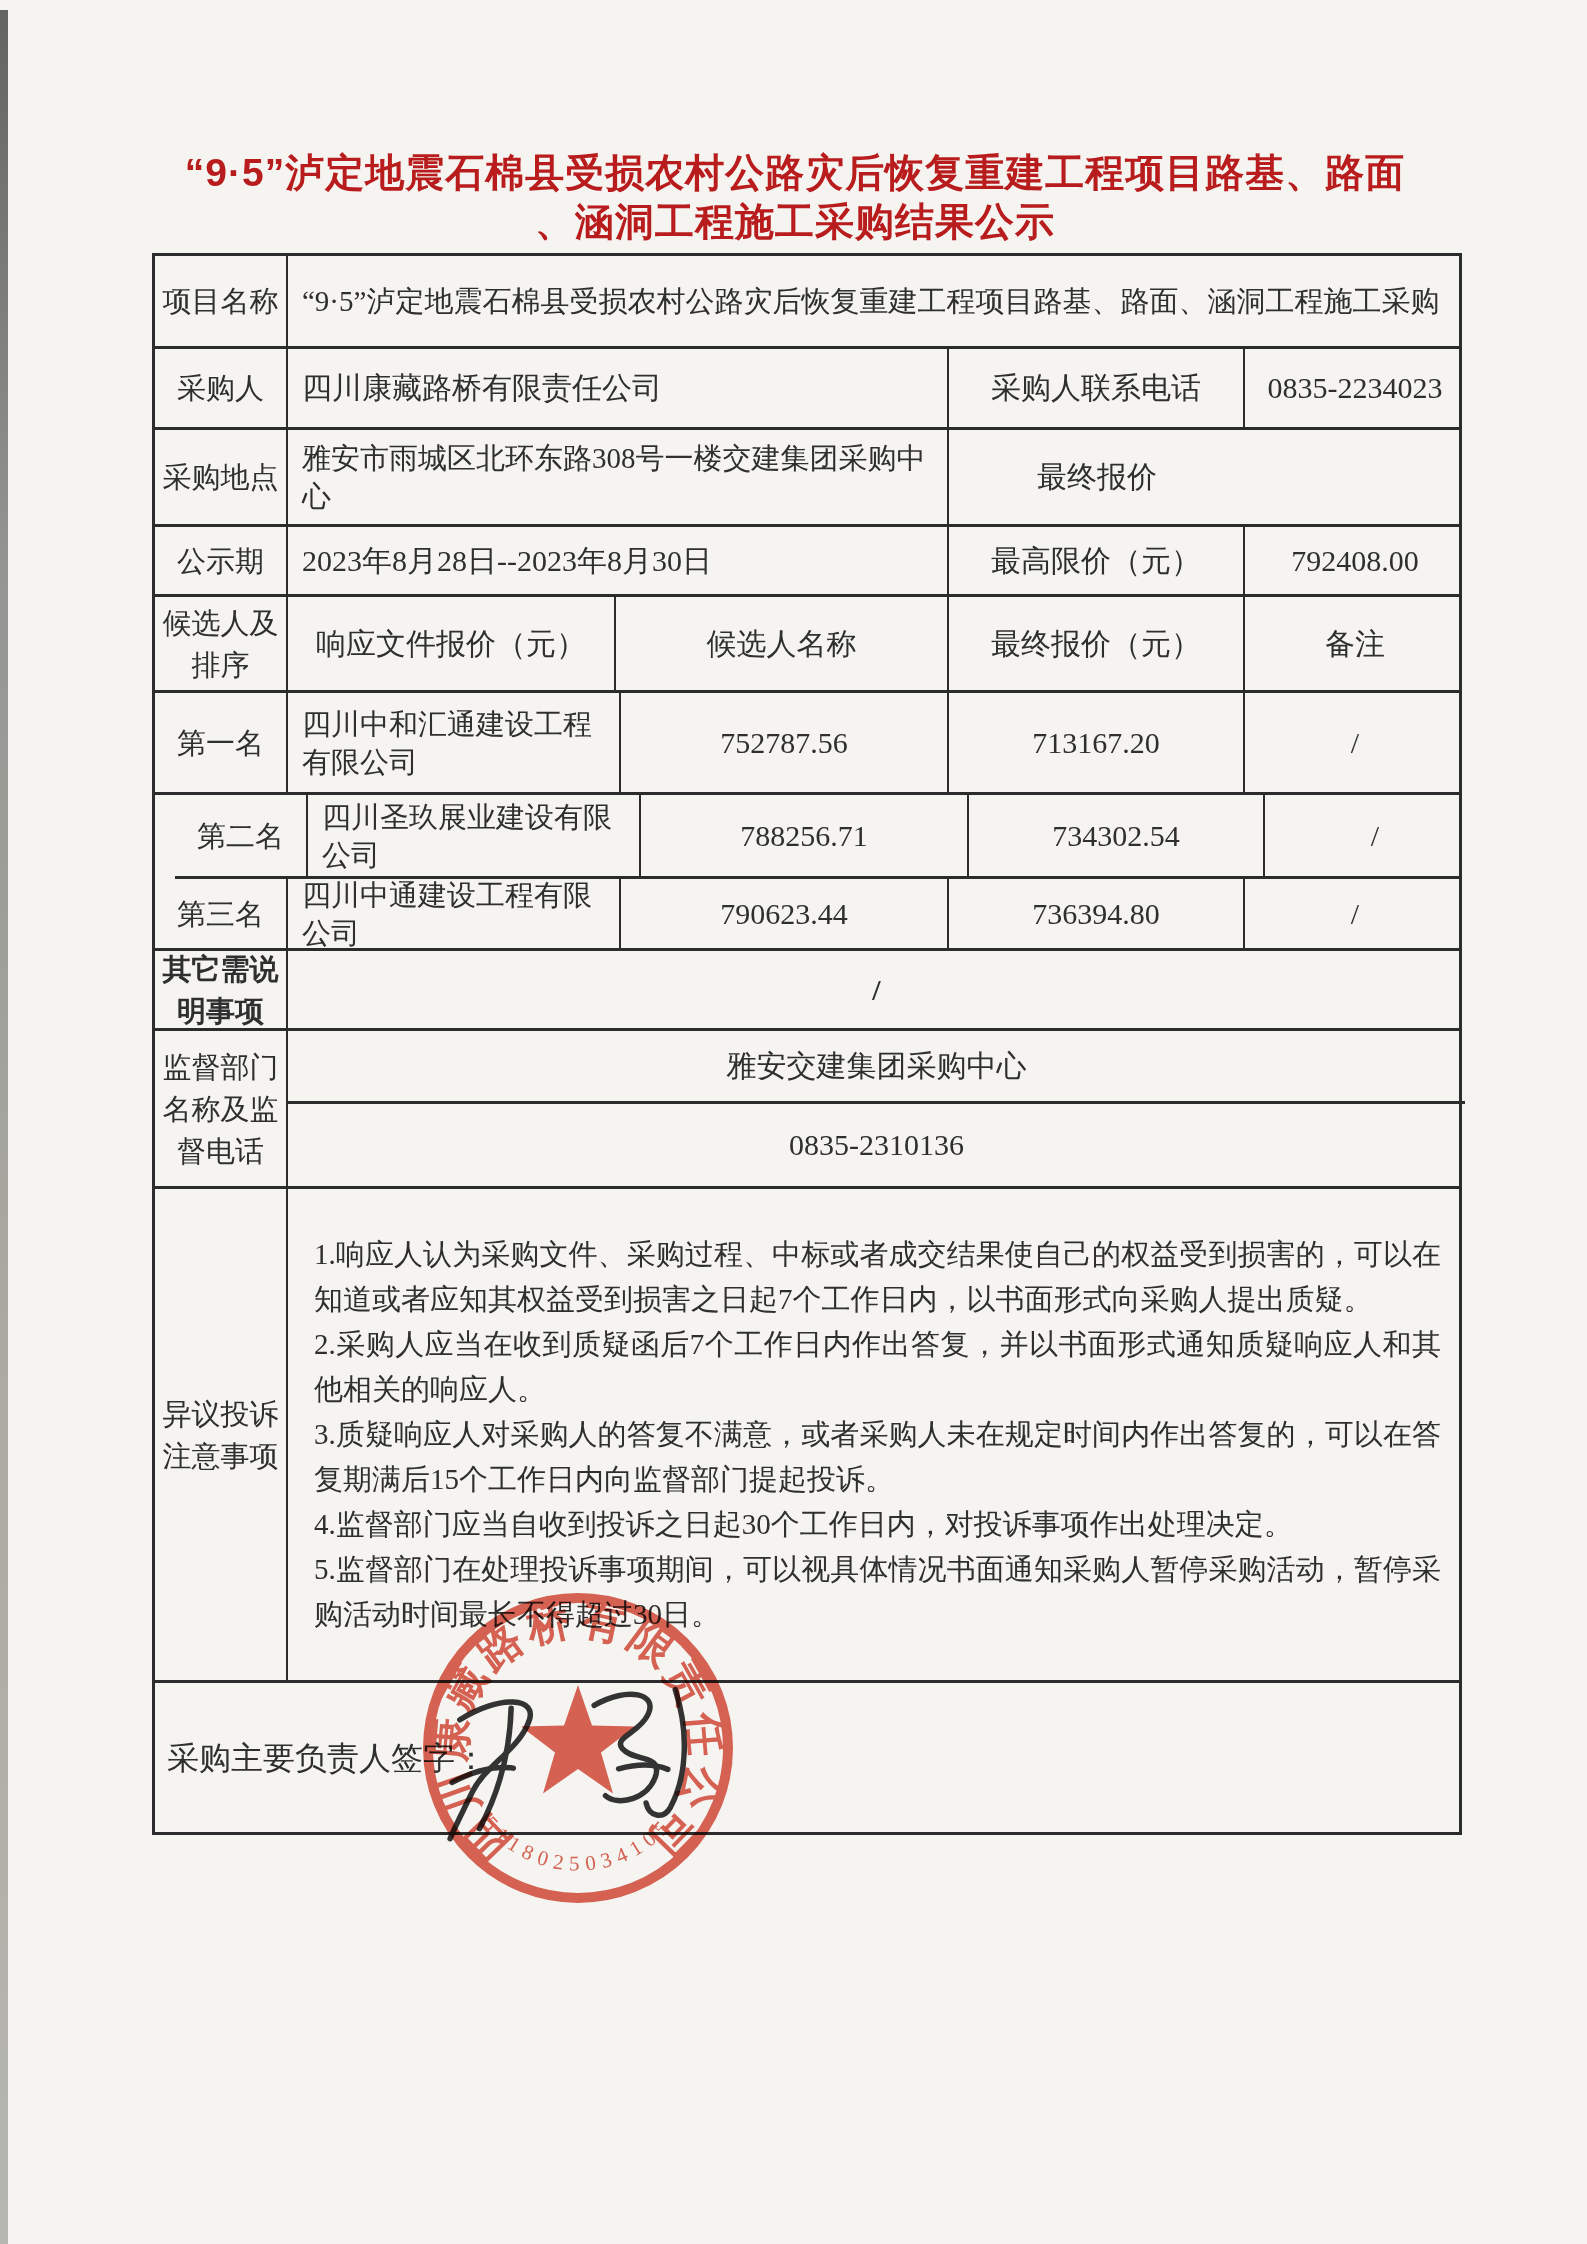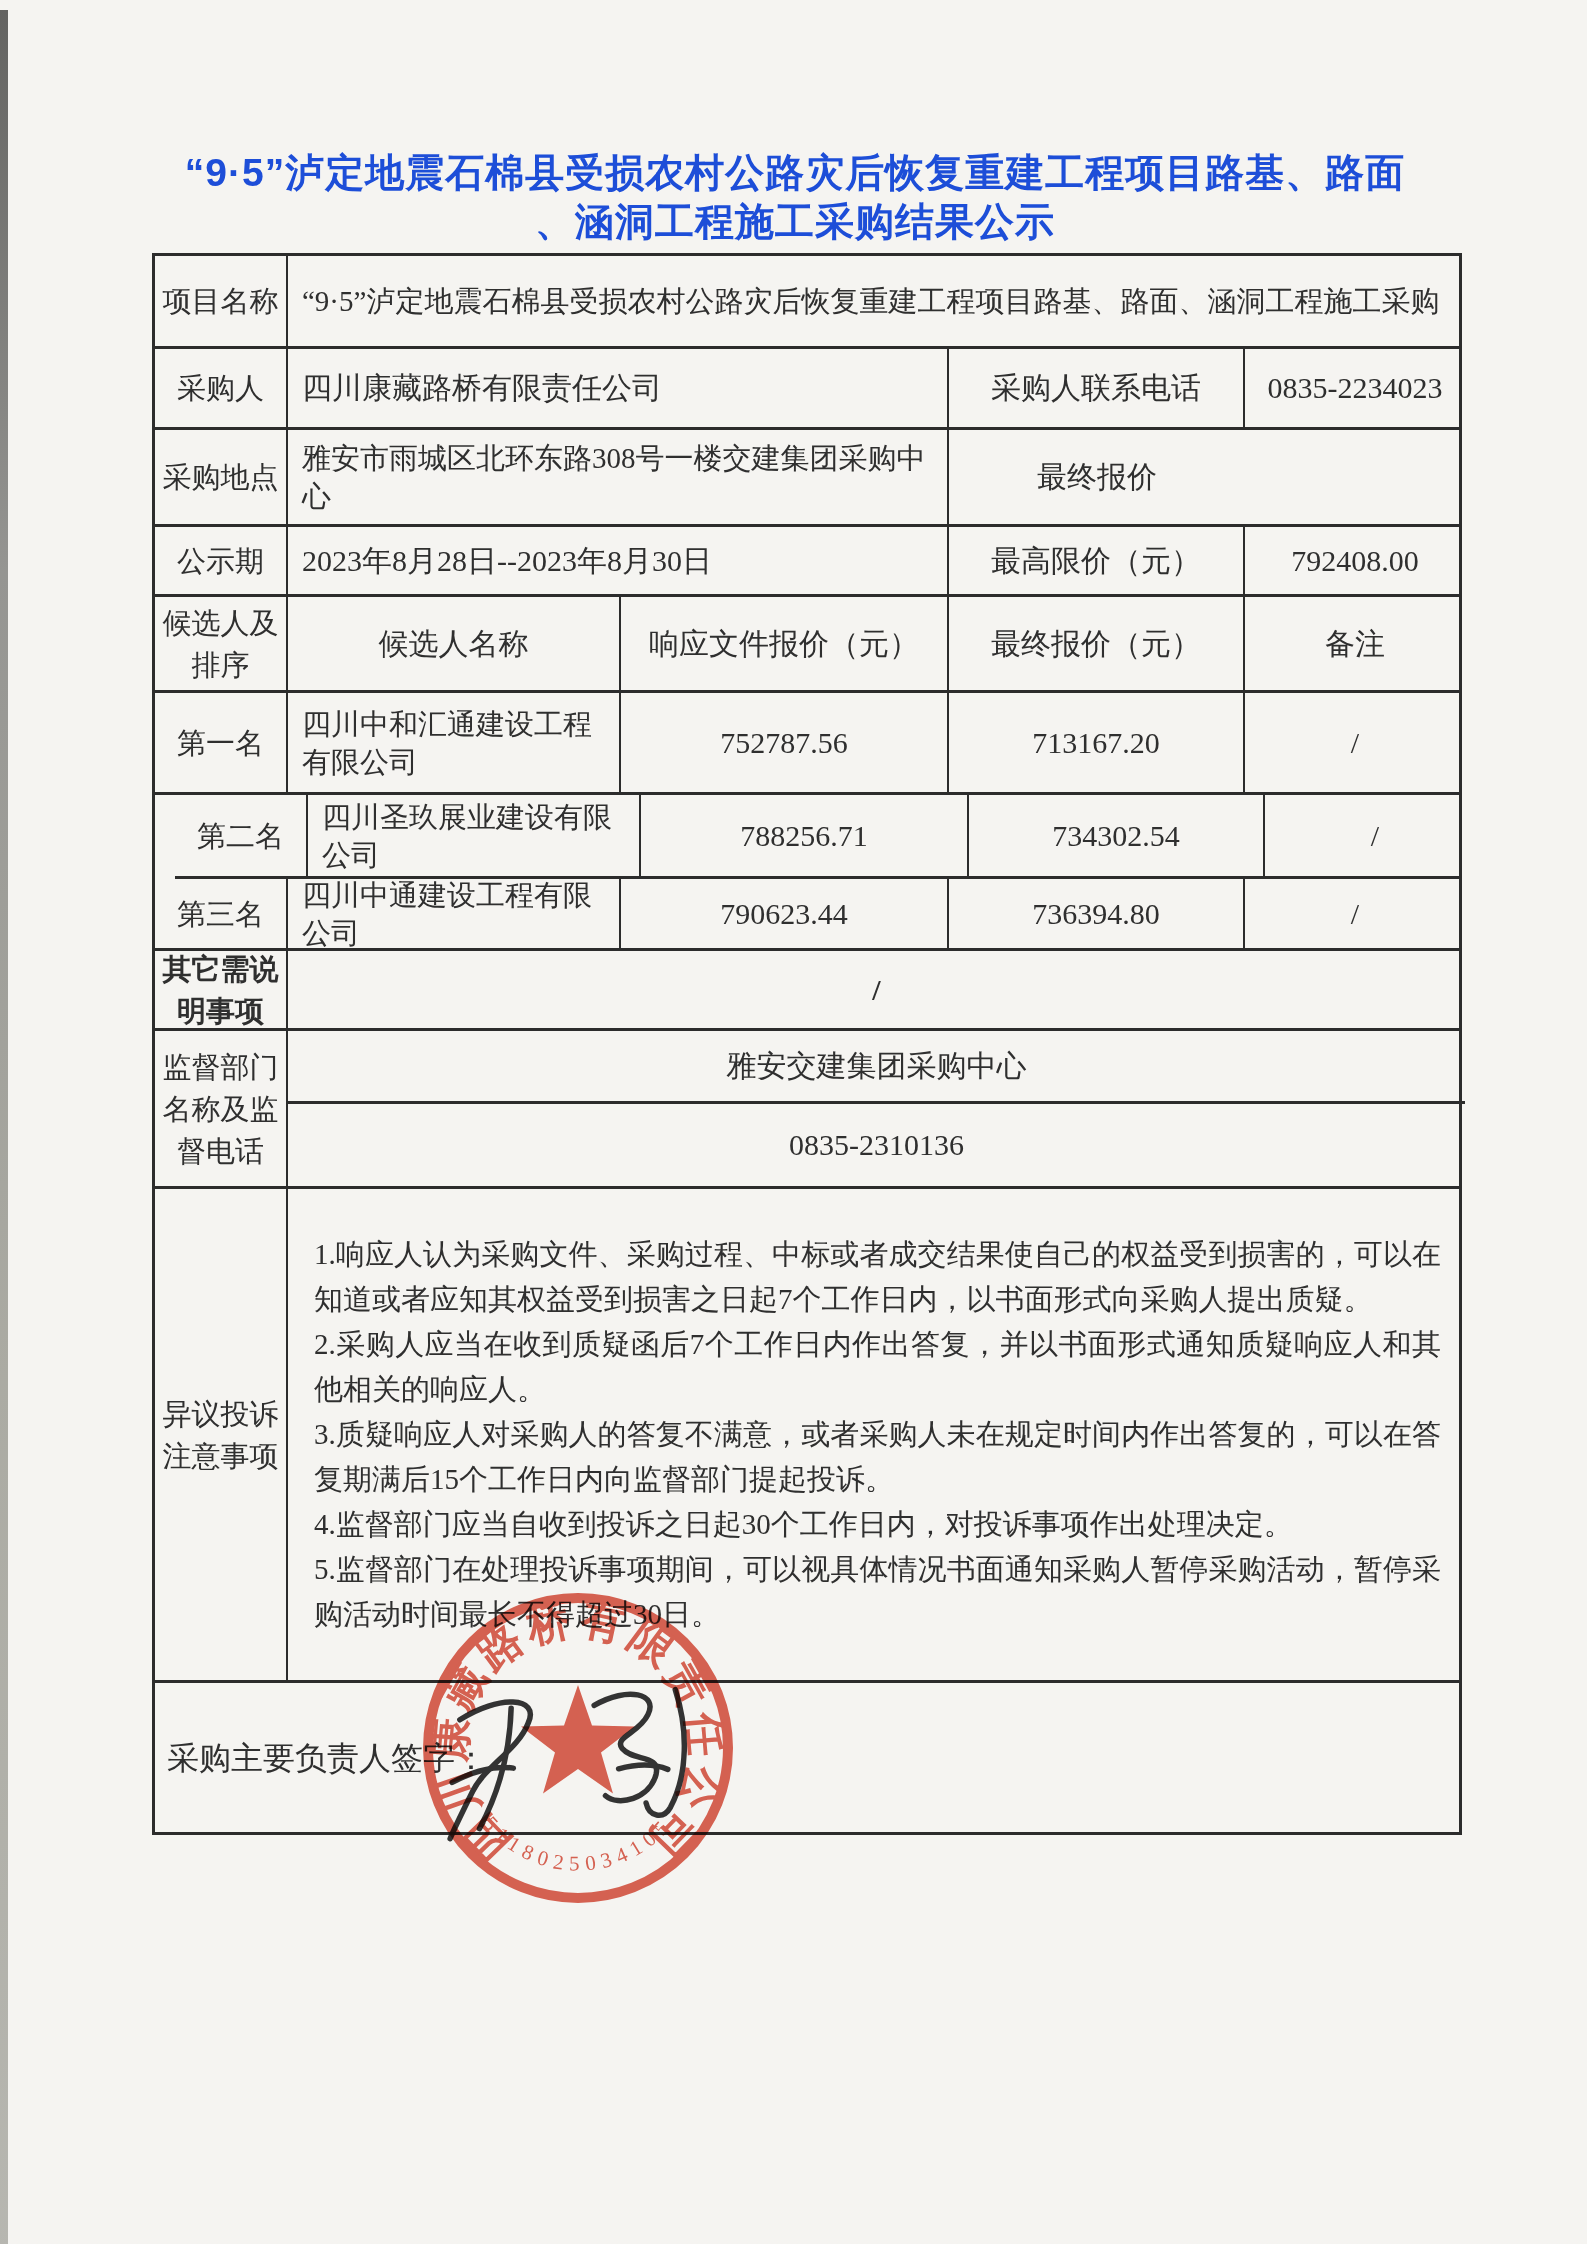--- a/index.html
+++ b/index.html
@@ -13,21 +13,21 @@
   }
   .scan-edge{
     position:absolute;left:0;top:10px;width:8px;height:2234px;
     background:linear-gradient(180deg,#3f3f3d 0%,#7d7d7a 25%,#98988f 60%,#a7a7a0 100%);
     opacity:.8;
   }
   .doc-title{
     position:absolute;left:120px;top:148px;width:1350px;
     text-align:center;
     font-family:"Liberation Sans","DejaVu Sans",sans-serif;
-    font-weight:bold;font-size:39px;line-height:49px;color:#1d4ed8;
+    font-weight:bold;font-size:39px;line-height:49px;color:#b91c1c;
     letter-spacing:1px;
   }
   .doc-table{
     position:absolute;left:152px;top:253px;width:1310px;
     border:3px solid #2c2c2c;box-sizing:border-box;
     font-size:30px;
     background:transparent;
   }
   .r{display:flex;border-bottom:3px solid #2c2c2c;box-sizing:border-box;}
   .r:last-child{border-bottom:none;}
@@ -93,22 +93,22 @@
 
     <div class="r h70">
       <div class="c w1 lab">公示期</div>
       <div class="c w23">2023年8月28日--2023年8月30日</div>
       <div class="c w4 ctr">最高限价（元）</div>
       <div class="c w5 ctr num">792408.00</div>
     </div>
 
     <div class="r h96">
       <div class="c w1 lab">候选人及排序</div>
+      <div class="c w3 ctr">响应文件报价（元）</div>
       <div class="c w2 ctr">候选人名称</div>
-      <div class="c w3 ctr">响应文件报价（元）</div>
       <div class="c w4 ctr">最终报价（元）</div>
       <div class="c w5 ctr">备注</div>
     </div>
 
     <div class="r h102">
       <div class="c w1 lab">第一名</div>
       <div class="c w2 wrapcell">四川中和汇通建设工程有限公司</div>
       <div class="c w3 ctr num">752787.56</div>
       <div class="c w4 ctr num">713167.20</div>
       <div class="c w5 ctr">/</div>

